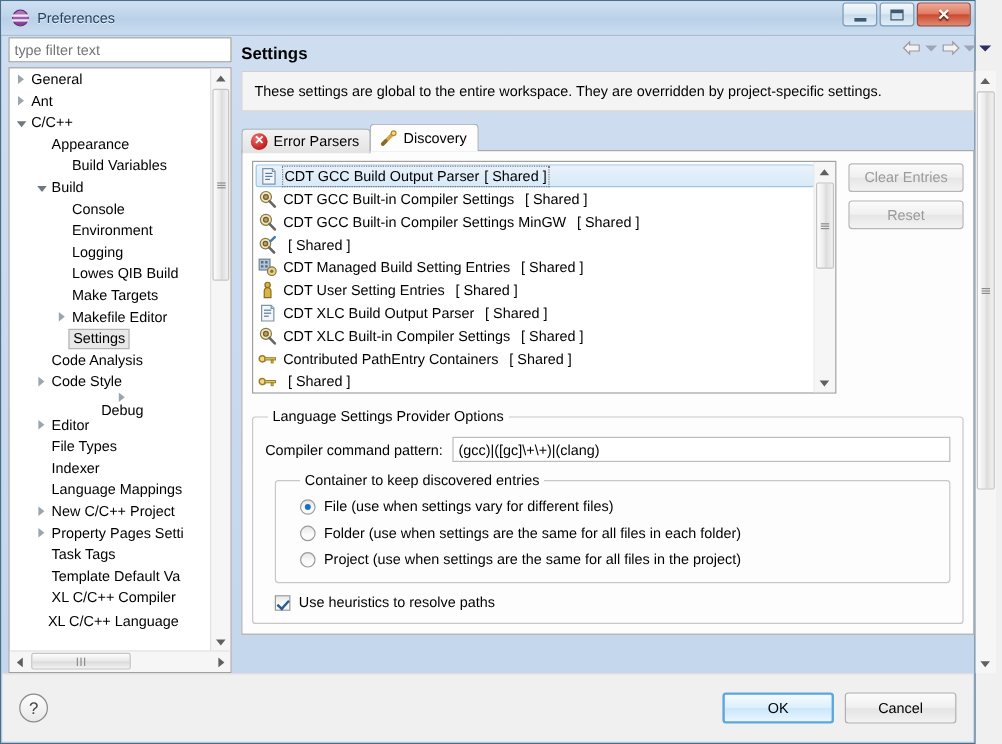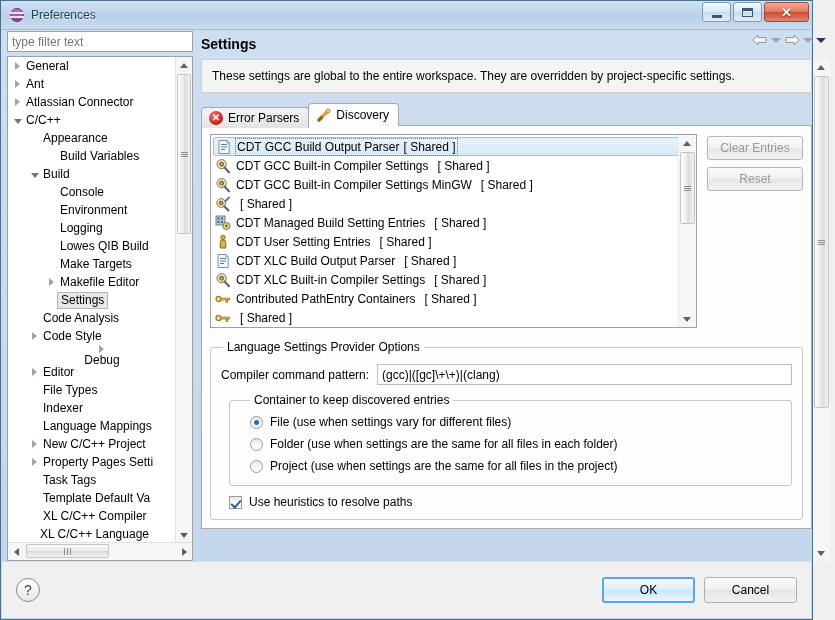--- a/index.html
+++ b/index.html
@@ -553,26 +553,20 @@
               <span class="tree-label">General</span>
             </div>
             <div class="tree-item" style="padding-left: 2px;">
               <span class="tw">
                 <span class="arrow-collapsed"></span>
               </span>
               <span class="tree-label">Ant</span>
             </div>
             <div class="tree-item" style="padding-left: 2px;">
               <span class="tw">
-                <span class="arrow-collapsed"></span>
-              </span>
-              <span class="tree-label">Atlassian Connector</span>
-            </div>
-            <div class="tree-item" style="padding-left: 2px;">
-              <span class="tw">
                 <span class="arrow-expanded"></span>
               </span>
               <span class="tree-label">C/C++</span>
             </div>
             <div class="tree-item" style="padding-left: 19px;">
               <span class="tw"></span>
               <span class="tree-label">Appearance</span>
             </div>
             <div class="tree-item" style="padding-left: 36px;">
               <span class="tw"></span>
@@ -665,21 +659,21 @@
               <span class="tree-label">Task Tags</span>
             </div>
             <div class="tree-item" style="padding-left: 19px;">
               <span class="tw"></span>
               <span class="tree-label">Template Default Va</span>
             </div>
             <div class="tree-item" style="padding-left: 19px;">
               <span class="tw"></span>
               <span class="tree-label">XL C/C++ Compiler</span>
             </div>
-            <div class="tree-item" style="padding-left: 16px;">
+            <div class="tree-item" style="padding-left: 4px; flex-direction: column;">
               <span class="tw"></span>
               <span class="tree-label">XL C/C++ Language</span>
             </div>
           </div>
 
         <div class="tree-vscroll">
           <div class="sb-btn sb-up">
               <div class="tri-up"></div>
             </div>
           <div class="sb-thumb" style="left:1px; top:17px; width:14px; height:160px;">

